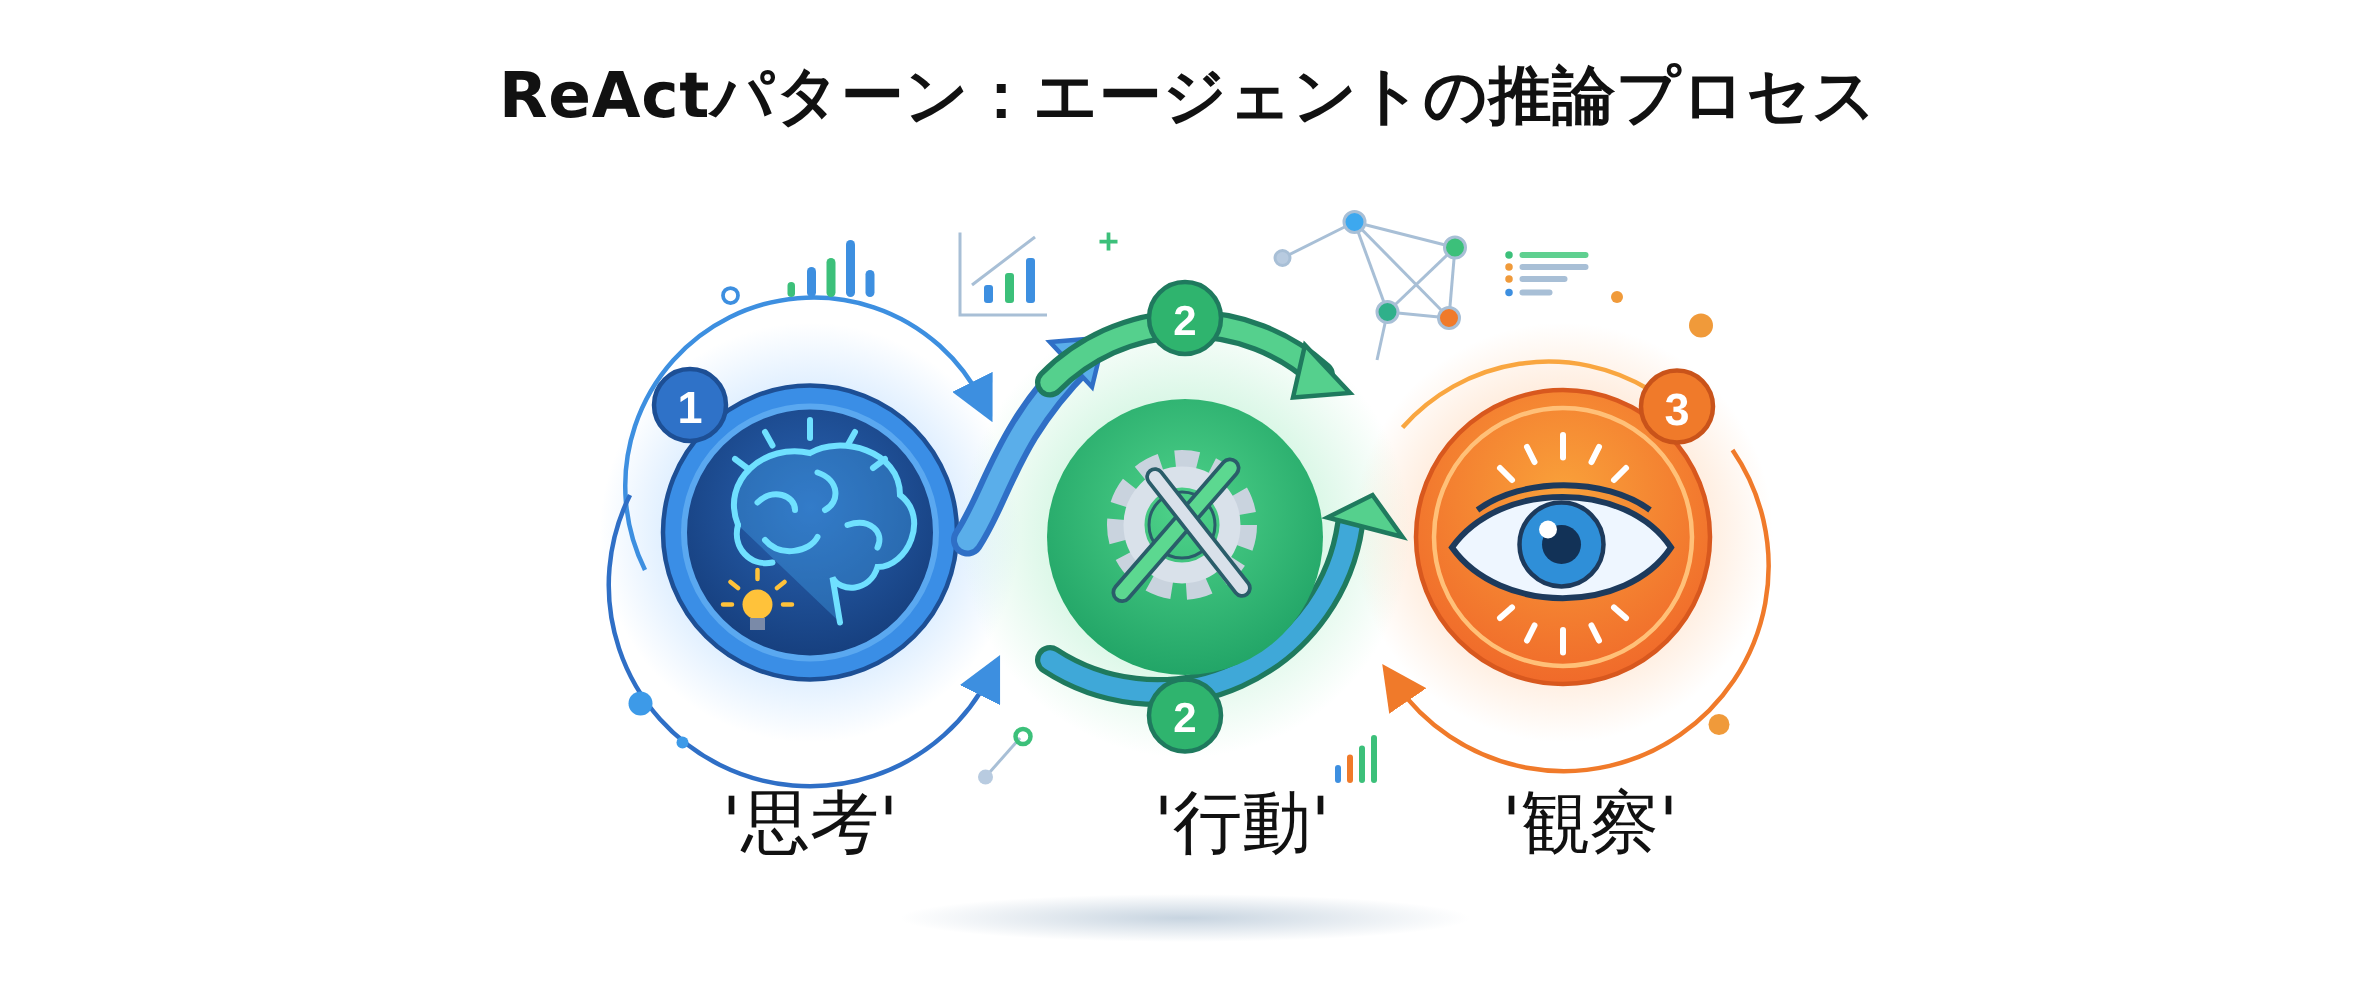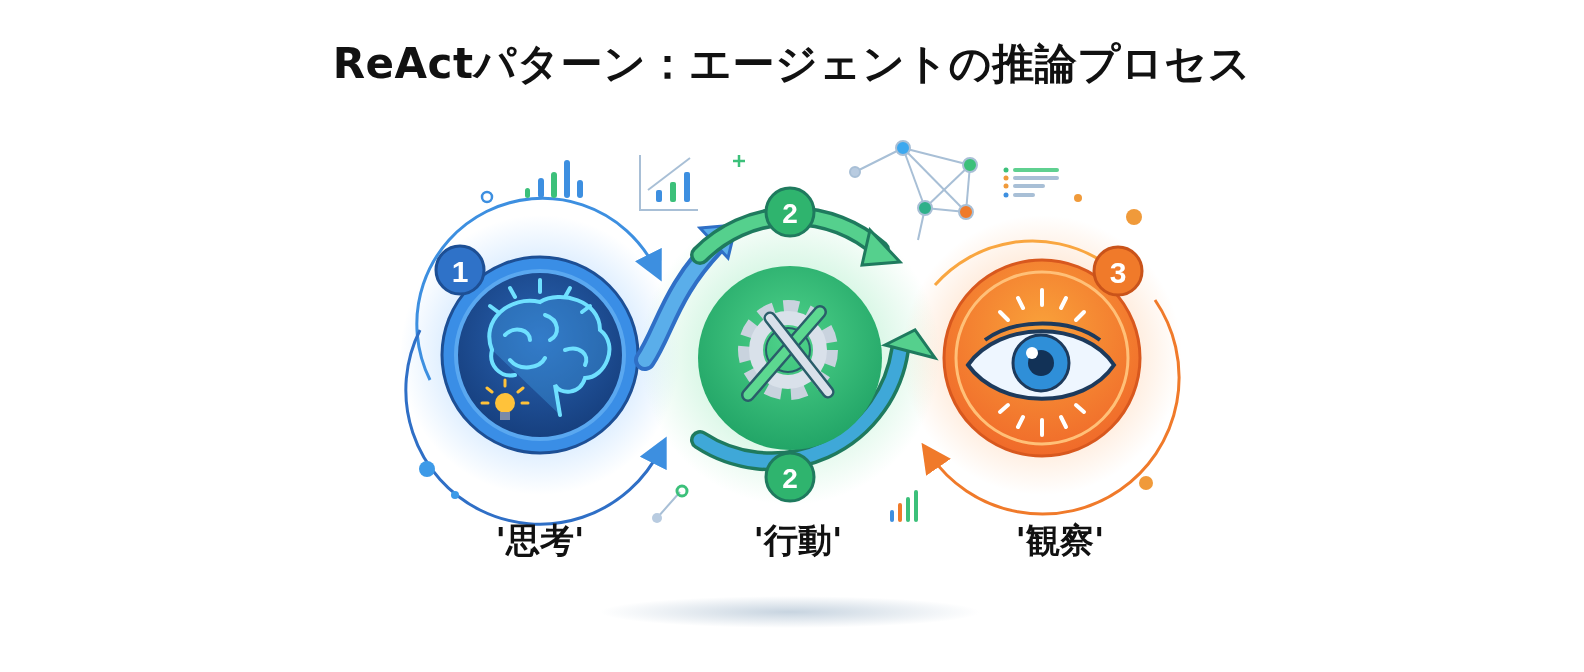--- a/index.html
+++ b/index.html
@@ -1,21 +1,21 @@
 <!DOCTYPE html>
 <html><head>
 <meta charset="utf-8">
 <style>
   html, body { margin:0; padding:0; background:#ffffff; }
   body { width:1584px; height:672px; position:relative; overflow:hidden;
          font-family:"DejaVu Sans", "Liberation Sans", sans-serif; }
   .title { position:absolute; left:0; top:36px; width:1584px; text-align:center;
            font-size:42px; font-weight:bold; color:#111; letter-spacing:0.5px; }
   .art { position:absolute; left:0; top:0; }
-  .label { position:absolute; top:518px; font-size:34px; font-weight:bold; color:#111;
+  .label { position:absolute; top:518px; font-size:46px; font-weight:normal; color:#111;
            text-align:center; width:200px; }
 </style>
 </head>
 <body>
 
 <div class="title">ReActパターン：エージェントの推論プロセス</div>
 
 <svg class="art" width="1584" height="672" viewBox="0 0 1584 672">
   <defs>
     <radialGradient id="gBlue" cx="50%" cy="40%" r="60%">
@@ -206,14 +206,14 @@
     <g>
       <rect x="890" y="510" width="4" height="12" rx="2" fill="#3d8fe0"></rect>
       <rect x="898" y="503" width="4" height="19" rx="2" fill="#f07a2a"></rect>
       <rect x="906" y="497" width="4" height="25" rx="2" fill="#3cc07a"></rect>
       <rect x="914" y="490" width="4" height="32" rx="2" fill="#3cc07a"></rect>
     </g>
   </g>
 </svg>
 
 <div class="label" style="left:440px">'思考'</div>
-<div class="label" style="left:698px">'行動'</div>
+<div class="label" style="left:728px">'行動'</div>
 <div class="label" style="left:960px">'観察'</div>
 
 </body></html>

